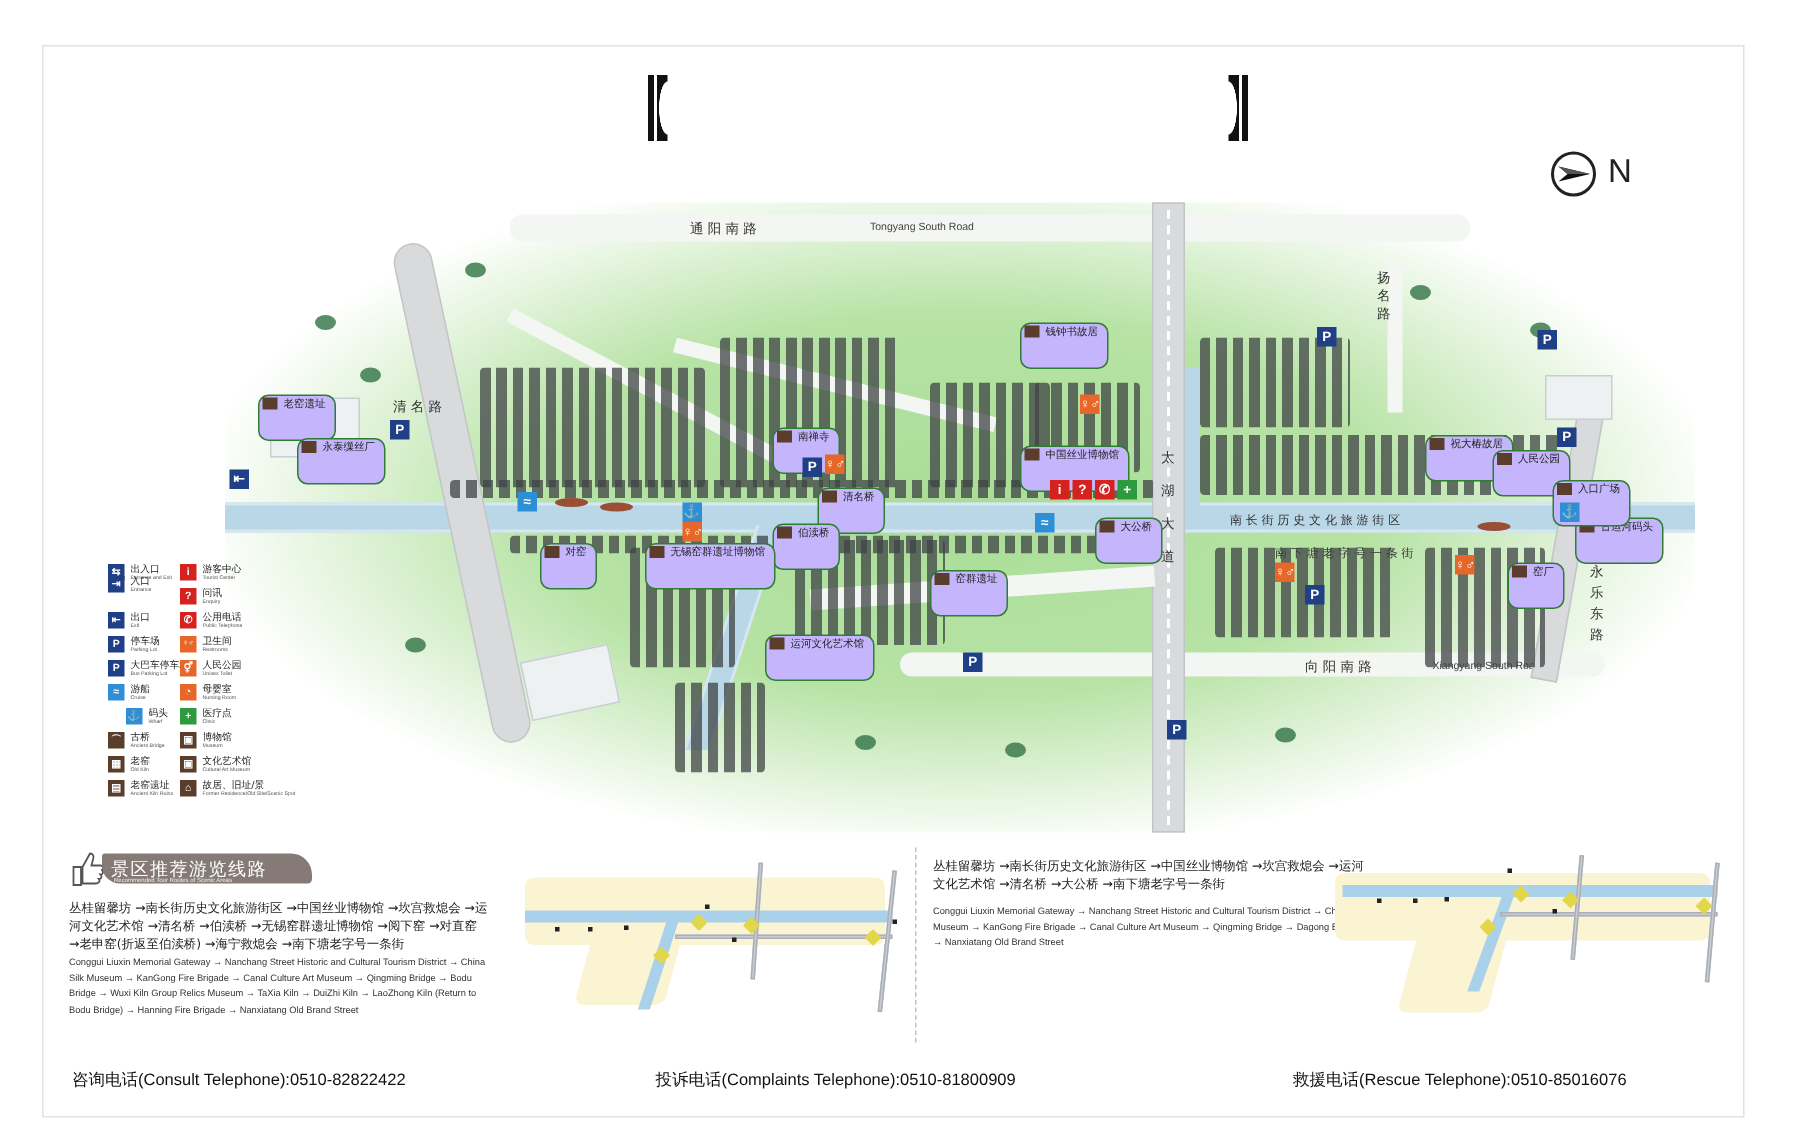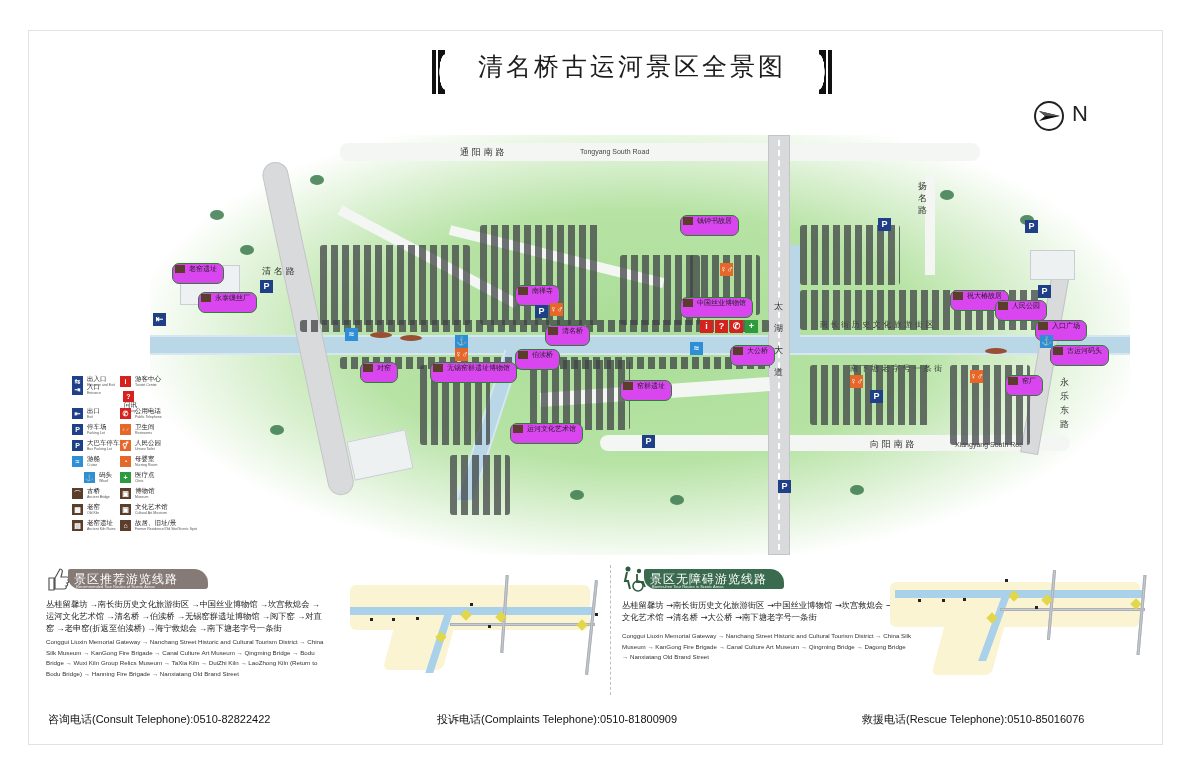--- a/index.html
+++ b/index.html
@@ -31,21 +31,21 @@
   .road.white { background: #f4f6f3; border: none; }
   .road-dash { position: absolute; border-left: 2px dashed #fff; }
   .river { position: absolute; background: #b9d7e6; border-top: 2px solid #d7e7ef; border-bottom: 2px solid #d7e7ef; }
   .road-label { position: absolute; font-size: 9px; color: #333; white-space: nowrap; }
   .road-label.en { font-size: 7px; font-family: "Liberation Sans", sans-serif; color: #444; }
   .house-cluster { position: absolute; background:
      repeating-linear-gradient(90deg, #3f4445 0 7px, transparent 7px 11px),
      repeating-linear-gradient(0deg, transparent 0 6px, rgba(255,255,255,0.0) 6px 10px);
      opacity: 0.75; border-radius: 3px; }
   .tree { position: absolute; width: 14px; height: 10px; border-radius: 50%; background: #3c7a4e; opacity: 0.85; }
-  .poi { position: absolute; height: 21px; padding: 0 6px 0 16px; border: 1.5px solid #2e7d32; border-radius: 7px; background: #d946ef; font-size: 7px; line-height: 10px; color: #222; white-space: nowrap; }
+  .poi { position: absolute; height: 31px; padding: 0 6px 0 16px; border: 1.5px solid #2e7d32; border-radius: 7px; background: #c4b5fd; font-size: 7px; line-height: 10px; color: #222; white-space: nowrap; }
   .poi::before { content: ""; position: absolute; left: 2px; top: 1px; width: 10px; height: 8px; background: #5a3e2b; }
   .icon-sq { position: absolute; width: 13px; height: 13px; font-size: 9px; line-height: 13px; text-align: center; color: #fff; font-weight: bold; font-family: "Liberation Sans", sans-serif; }
   .ic-p { background: #1f3f86; }
   .ic-wc { background: #e5672a; }
   .ic-info { background: #d6221e; }
   .ic-aid { background: #2e9a3e; }
   .ic-boat { background: #2f8fd6; }
   .ic-exit { background: #1f3f86; }
   .boat { position: absolute; width: 22px; height: 6px; border-radius: 50%; background: #9a4f34; }
   .building-white { position: absolute; background: #eef1f2; border: 1px solid #c7cfd2; }
@@ -80,21 +80,20 @@
   
   .phones { position: absolute; top: 712px; font-size: 11px; color: #111; font-family: "Liberation Sans", sans-serif; white-space: nowrap; }
 </style>
 </head>
 <body>
 
 <div class="frame"></div>
 
 <div class="title-wrap">
   <div class="bracket left"></div>
-  <div class="title-zh">清名桥古运河景区全景图</div>
   <div class="bracket right"></div>
 </div>
 
 <div class="compass">
   <div class="compass-circle">
     <svg width="26" height="26" viewBox="0 0 26 26">
         <polygon points="3,8 24,13 3,18 9,13" fill="#111"></polygon>
         <polygon points="3,8 24,13 9,13" fill="#555"></polygon>
       </svg>
   </div>
@@ -124,21 +123,21 @@
   <div class="road" style="left:618px; top:0; width:22px; height:420px;"></div>
   <div class="road-dash" style="left:628px; top:5px; height:410px;"></div>
   <div class="road-label" style="left:624px; top:160px; width:10px; white-space:normal; line-height:22px;">太 湖 大 道</div>
 
   <div class="road" style="left:905px; top:120px; width:18px; height:200px; transform:rotate(10deg); transform-origin:top left;"></div>
   <div class="road-label" style="left:910px; top:240px; width:10px; white-space:normal; line-height:14px;">永 乐 东 路</div>
 
   <div class="road white" style="left:775px; top:40px; width:10px; height:100px;"></div>
   <div class="road-label" style="left:768px; top:45px; width:10px; white-space:normal; line-height:12px;">扬 名 路</div>
 
-  <div class="road-label" style="left:670px; top:184px; font-size:8px;">南 长 街 历 史 文 化 旅 游 街 区</div>
+  <div class="road-label" style="left:670px; top:206px; font-size:8px;">南 长 街 历 史 文 化 旅 游 街 区</div>
   <div class="road-label" style="left:700px; top:228px; font-size:8px;">南 下 塘 老 字 号 一 条 街</div>
 
   <div class="road white" style="left:190px; top:70px; width:200px; height:10px; transform:rotate(28deg); transform-origin:left;"></div>
   <div class="road white" style="left:300px; top:90px; width:220px; height:10px; transform:rotate(14deg); transform-origin:left;"></div>
   <div class="road white" style="left:390px; top:250px; width:230px; height:14px; transform:rotate(-4deg);"></div>
 
   <div class="house-cluster" style="left:170px; top:110px; width:150px; height:80px;"></div>
   <div class="house-cluster" style="left:330px; top:90px; width:120px; height:100px;"></div>
   <div class="house-cluster" style="left:470px; top:120px; width:80px; height:70px;"></div>
   <div class="house-cluster" style="left:540px; top:120px; width:70px; height:60px;"></div>
@@ -285,21 +284,21 @@
       </span>
   </div>
 
   <div class="legend-item" style="left:48px; top:0;">
     <span class="legend-icon" style="background:#d6221e;">i</span>
     <span class="legend-text">
         <div class="legend-zh">游客中心</div>
         <div class="legend-en">Tourist Center</div>
       </span>
   </div>
-  <div class="legend-item" style="left:48px; top:16px;flex-direction:column;">
+  <div class="legend-item" style="left:48px; top:16px;">
     <span class="legend-icon" style="background:#d6221e;">?</span>
     <span class="legend-text">
         <div class="legend-zh">问讯</div>
         <div class="legend-en">Enquiry</div>
       </span>
   </div>
   <div class="legend-item" style="left:48px; top:32px;">
     <span class="legend-icon" style="background:#d6221e;">✆</span>
     <span class="legend-text">
         <div class="legend-zh">公用电话</div>
@@ -359,21 +358,21 @@
 
 <div class="route" style="left:46px; width:280px;">
   <div class="route-banner">
     <svg class="route-icon" viewBox="0 0 24 28">
       <path d="M3 13 h5 v12 h-5z M9 13 l5 -9 c2 0 3 2 2 4 l-1 4 h6 c2 0 2 2 1 3 c1 1 1 3 -1 3 c1 1 1 3 -1 3 c1 1 0 3 -2 3 h-9z" fill="#fff" stroke="#555" stroke-width="1.2"></path>
     </svg>
     <div class="route-banner-bg" style="background:#857a76;"></div>
     <div class="route-banner-zh">景区推荐游览线路</div>
     <div class="route-banner-en">Recommended Tour Routes of Scenic Areas</div>
   </div>
-  <div class="route-zh" style="margin-top:6px;font-family:Liberation Serif, serif;">丛桂留馨坊 →南长街历史文化旅游街区 →中国丝业博物馆 →坎宫救熄会 →运河文化艺术馆 →清名桥 →伯渎桥 →无锡窑群遗址博物馆 →阅下窑 →对直窑 →老申窑(折返至伯渎桥) →海宁救熄会 →南下塘老字号一条街</div>
+  <div class="route-zh" style="margin-top:6px;">丛桂留馨坊 →南长街历史文化旅游街区 →中国丝业博物馆 →坎宫救熄会 →运河文化艺术馆 →清名桥 →伯渎桥 →无锡窑群遗址博物馆 →阅下窑 →对直窑 →老申窑(折返至伯渎桥) →海宁救熄会 →南下塘老字号一条街</div>
   <div class="route-en">Conggui Liuxin Memorial Gateway → Nanchang Street Historic and Cultural Tourism District → China Silk Museum → KanGong Fire Brigade → Canal Culture Art Museum → Qingming Bridge → Bodu Bridge → Wuxi Kiln Group Relics Museum → TaXia Kiln → DuiZhi Kiln → LaoZhong Kiln (Return to Bodu Bridge) → Hanning Fire Brigade → Nanxiatang Old Brand Street</div>
 </div>
 
 <div class="mini-map" style="left:340px; top:575px; width:260px; height:105px;">
   <div class="mini-land" style="left:10px; top:10px; width:240px; height:45px;"></div>
   <div class="mini-land" style="left:50px; top:40px; width:60px; height:55px; transform:skewX(-15deg);"></div>
   <div class="mini-river" style="left:10px; top:32px; width:245px; height:8px;"></div>
   <div class="mini-river" style="left:95px; top:38px; width:8px; height:60px; transform:skewX(-18deg);"></div>
   <div class="mini-road" style="left:110px; top:48px; width:145px; height:3px;"></div>
   <div class="mini-road" style="left:163px; top:0; width:3px; height:78px; transform:rotate(4deg);"></div>
@@ -386,32 +385,20 @@
   <div class="mini-dot" style="left:52px; top:43px;"></div>
   <div class="mini-dot" style="left:76px; top:42px;"></div>
   <div class="mini-dot" style="left:130px; top:28px;"></div>
   <div class="mini-dot" style="left:148px; top:50px;"></div>
   <div class="mini-dot" style="left:255px; top:38px;"></div>
 </div>
 
 <div class="divider"></div>
 
 <div class="route" style="left:622px; width:290px;">
-  <div class="route-banner">
-    <svg class="route-icon" viewBox="0 0 24 28">
-      <circle cx="6" cy="4" r="2.5" fill="#2f5b3f"></circle>
-      <path d="M5 7 l-2 9 l3 0 l2 8" stroke="#2f5b3f" stroke-width="2" fill="none"></path>
-      <circle cx="17" cy="6" r="2.2" fill="#2f5b3f"></circle>
-      <circle cx="16" cy="21" r="5" stroke="#2f5b3f" stroke-width="1.6" fill="none"></circle>
-      <path d="M15 9 v8 h6 l2 5" stroke="#2f5b3f" stroke-width="1.8" fill="none"></path>
-    </svg>
-    <div class="route-banner-bg" style="background:#3a6b4e;"></div>
-    <div class="route-banner-zh">景区无障碍游览线路</div>
-    <div class="route-banner-en">Barrier-free Tour Routes in Scenic Areas</div>
-  </div>
   <div class="route-zh" style="margin-top:6px;">丛桂留馨坊 →南长街历史文化旅游街区 →中国丝业博物馆 →坎宫救熄会 →运河文化艺术馆 →清名桥 →大公桥 →南下塘老字号一条街</div>
   <div class="route-en" style="margin-top:8px;">Conggui Liuxin Memorial Gateway → Nanchang Street Historic and Cultural Tourism District → China Silk Museum → KanGong Fire Brigade → Canal Culture Art Museum → Qingming Bridge → Dagong Bridge → Nanxiatang Old Brand Street</div>
 </div>
 
 <div class="mini-map" style="left:880px; top:570px; width:270px; height:110px;">
   <div class="mini-land" style="left:10px; top:12px; width:250px; height:45px;"></div>
   <div class="mini-land" style="left:60px; top:40px; width:60px; height:65px; transform:skewX(-15deg);"></div>
   <div class="mini-river" style="left:15px; top:20px; width:250px; height:8px;"></div>
   <div class="mini-river" style="left:110px; top:26px; width:8px; height:65px; transform:skewX(-20deg);"></div>
   <div class="mini-road" style="left:120px; top:38px; width:145px; height:3px;"></div>

